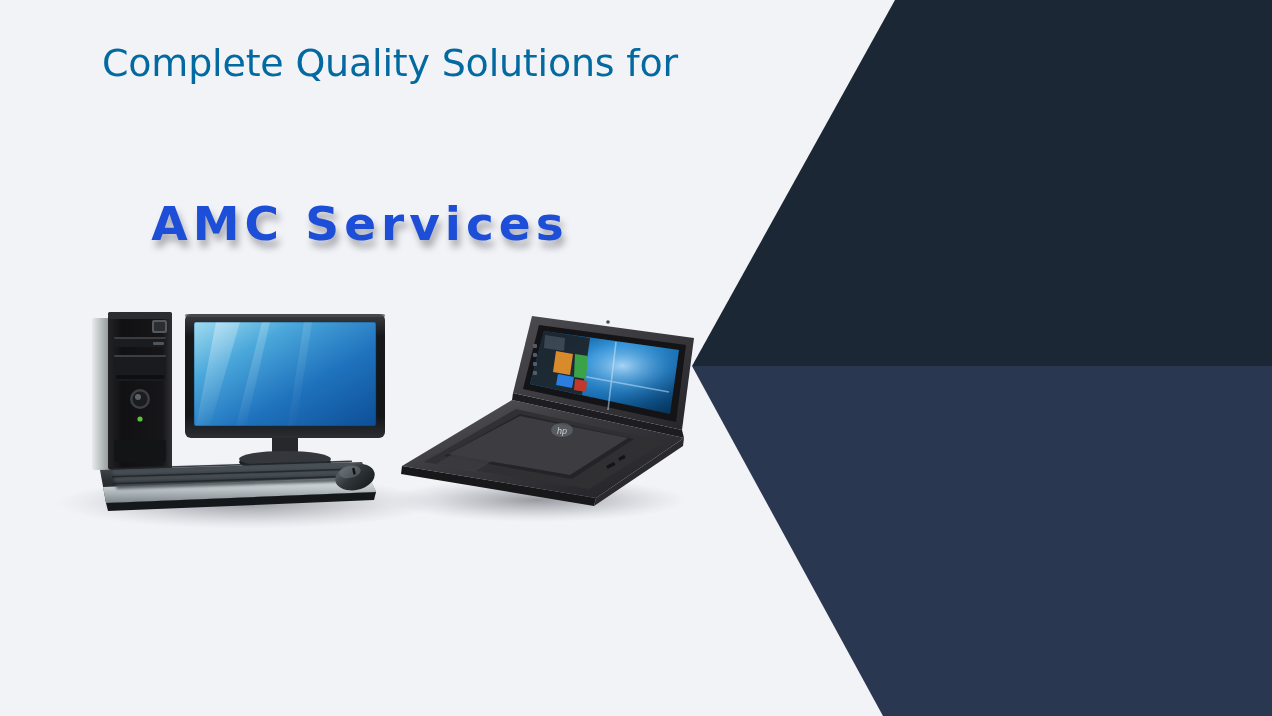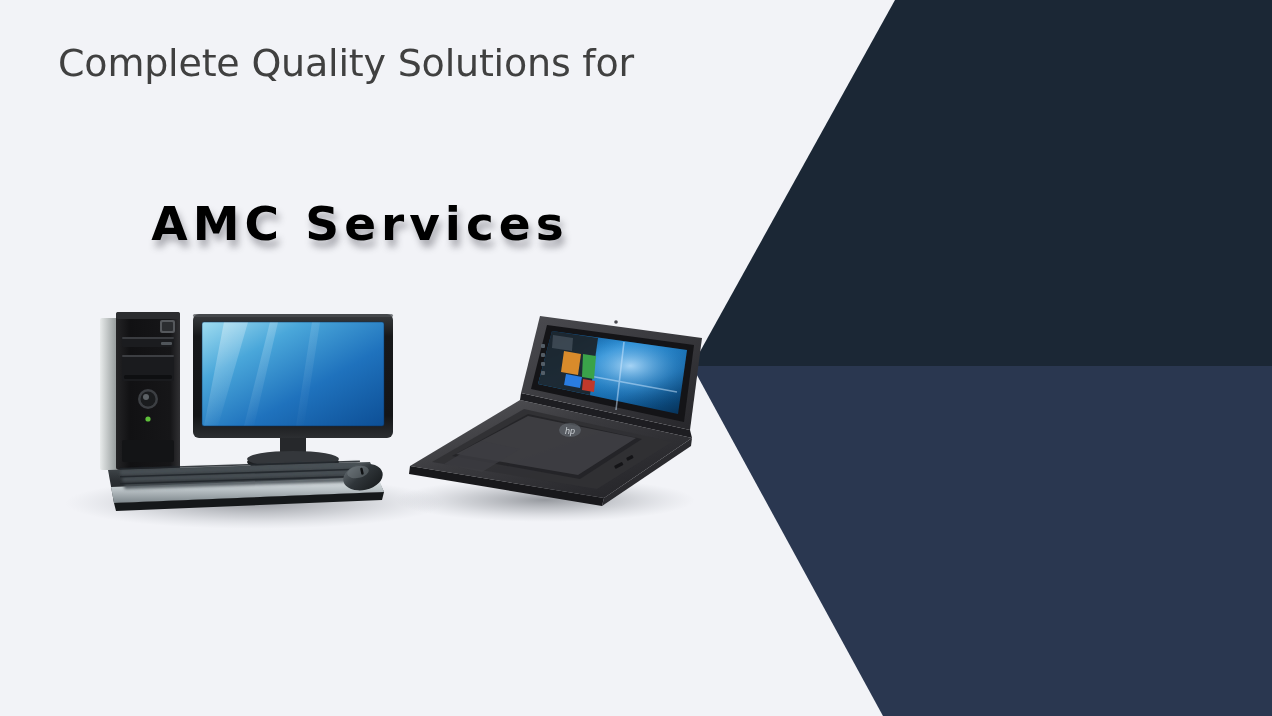--- a/index.html
+++ b/index.html
@@ -92,21 +92,21 @@
     font-size: 47px;
     letter-spacing: 5px;
     color: #000000;
     text-shadow: 3px 7px 7px rgba(60,60,70,0.40);
     white-space: nowrap;
   }
 
   
   .devices {
     position: absolute;
-    left: 12px;
+    left: 4px;
     top: 0;
     width: 720px;
     height: 560px;
     pointer-events: none;
   }
   .devices svg { display: block; width: 720px; height: 560px; }
 </style>
 </head>
 <body>
 
@@ -120,25 +120,25 @@
         </clipPath>
       </defs>
       <g clip-path="url(#chevClip)">
         <rect id="chev-top" x="0" y="0" width="1272" height="366" fill="#1b2735"></rect>
         <rect id="chev-bottom" x="0" y="366" width="1272" height="350" fill="#2a3750"></rect>
       </g>
     </svg>
   </div>
 
 
-  <div class="headline" style="color: #404040;">
+  <div class="headline" style="color: #0369a1; text-align: right;">
     <span class="hl-line">Complete Quality Solutions for</span>
   </div>
 
-  <div class="subtitle" style="color: #000000;">AMC Services</div>
+  <div class="subtitle" style="color: #1d4ed8;">AMC Services</div>
 
   <div class="devices">
     <svg viewBox="0 0 720 560" xmlns="http://www.w3.org/2000/svg" aria-hidden="true">
       <defs>
 
         <linearGradient id="scrGrad" x1="0" y1="0" x2="1" y2="1">
           <stop offset="0%" stop-color="#9fdcf0"></stop>
           <stop offset="28%" stop-color="#4aa7da"></stop>
           <stop offset="62%" stop-color="#1f72bd"></stop>
           <stop offset="100%" stop-color="#0d4f96"></stop>

